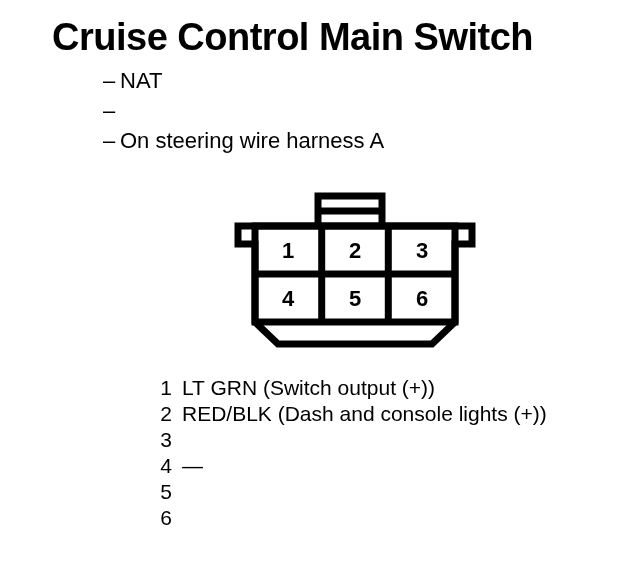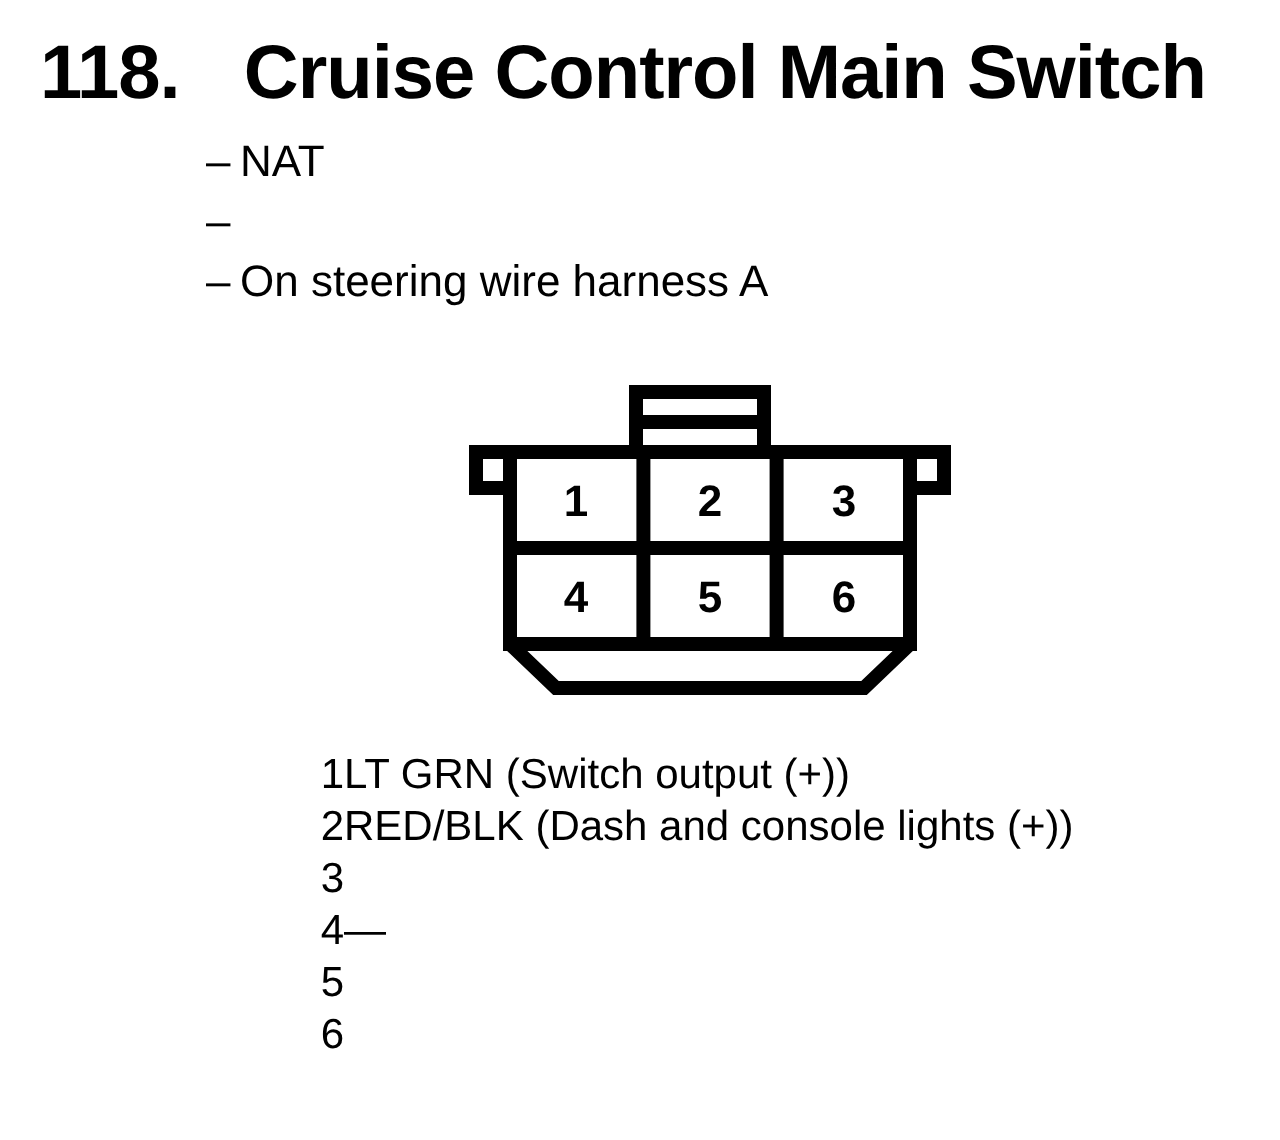--- a/index.html
+++ b/index.html
@@ -74,27 +74,27 @@
     font-size: 21px;
     line-height: 26px;
     white-space: nowrap;
   }
   .legend-num {
     width: 20px;
     flex: 0 0 20px;
     text-align: right;
   }
   .legend-label {
+    margin-left: 10px;
   }
 </style>
 </head>
 <body>
 
 <div class="title-row">
-  <span class="title-num">118.</span>
   <span class="title-text">Cruise Control Main Switch</span>
 </div>
 
 <div class="notes">
   <div class="note-line">
     <span class="note-dash">–</span>
     <span>NAT</span>
   </div>
   <div class="note-line">
     <span class="note-dash">–</span>

